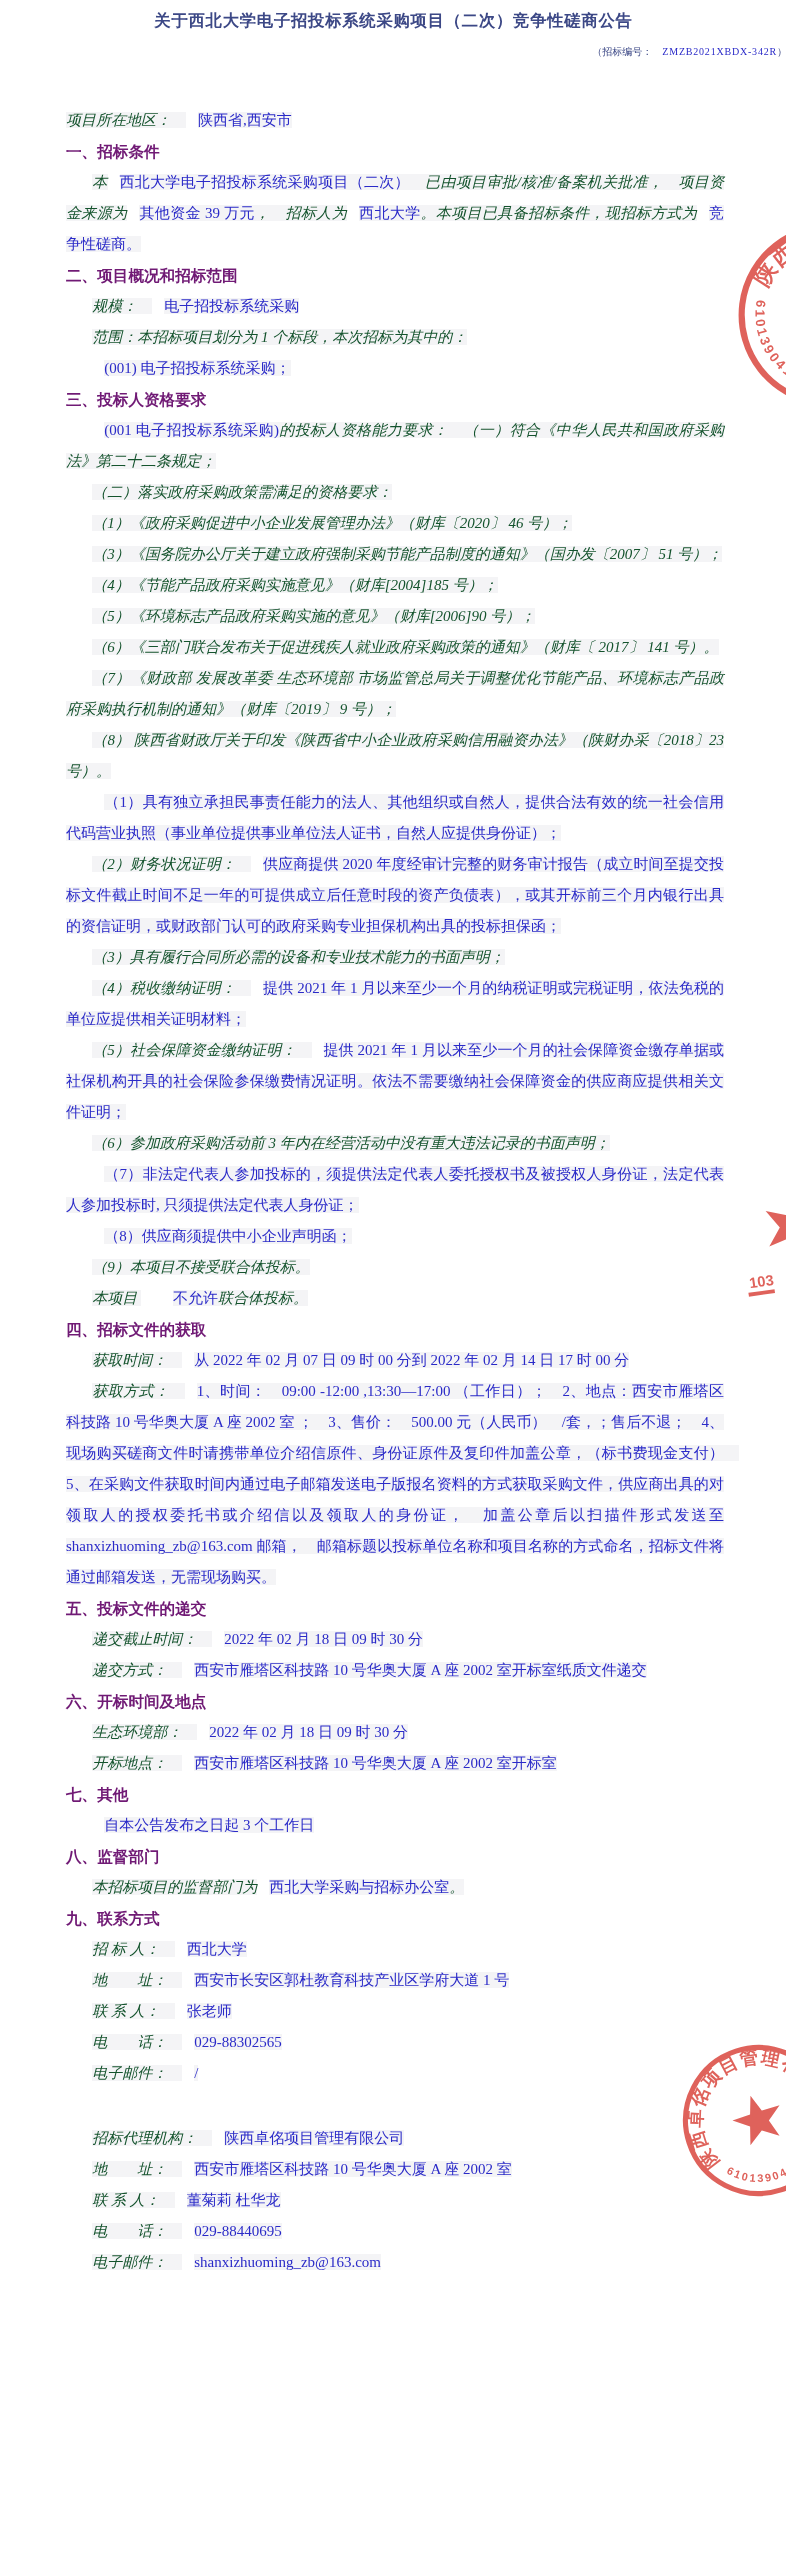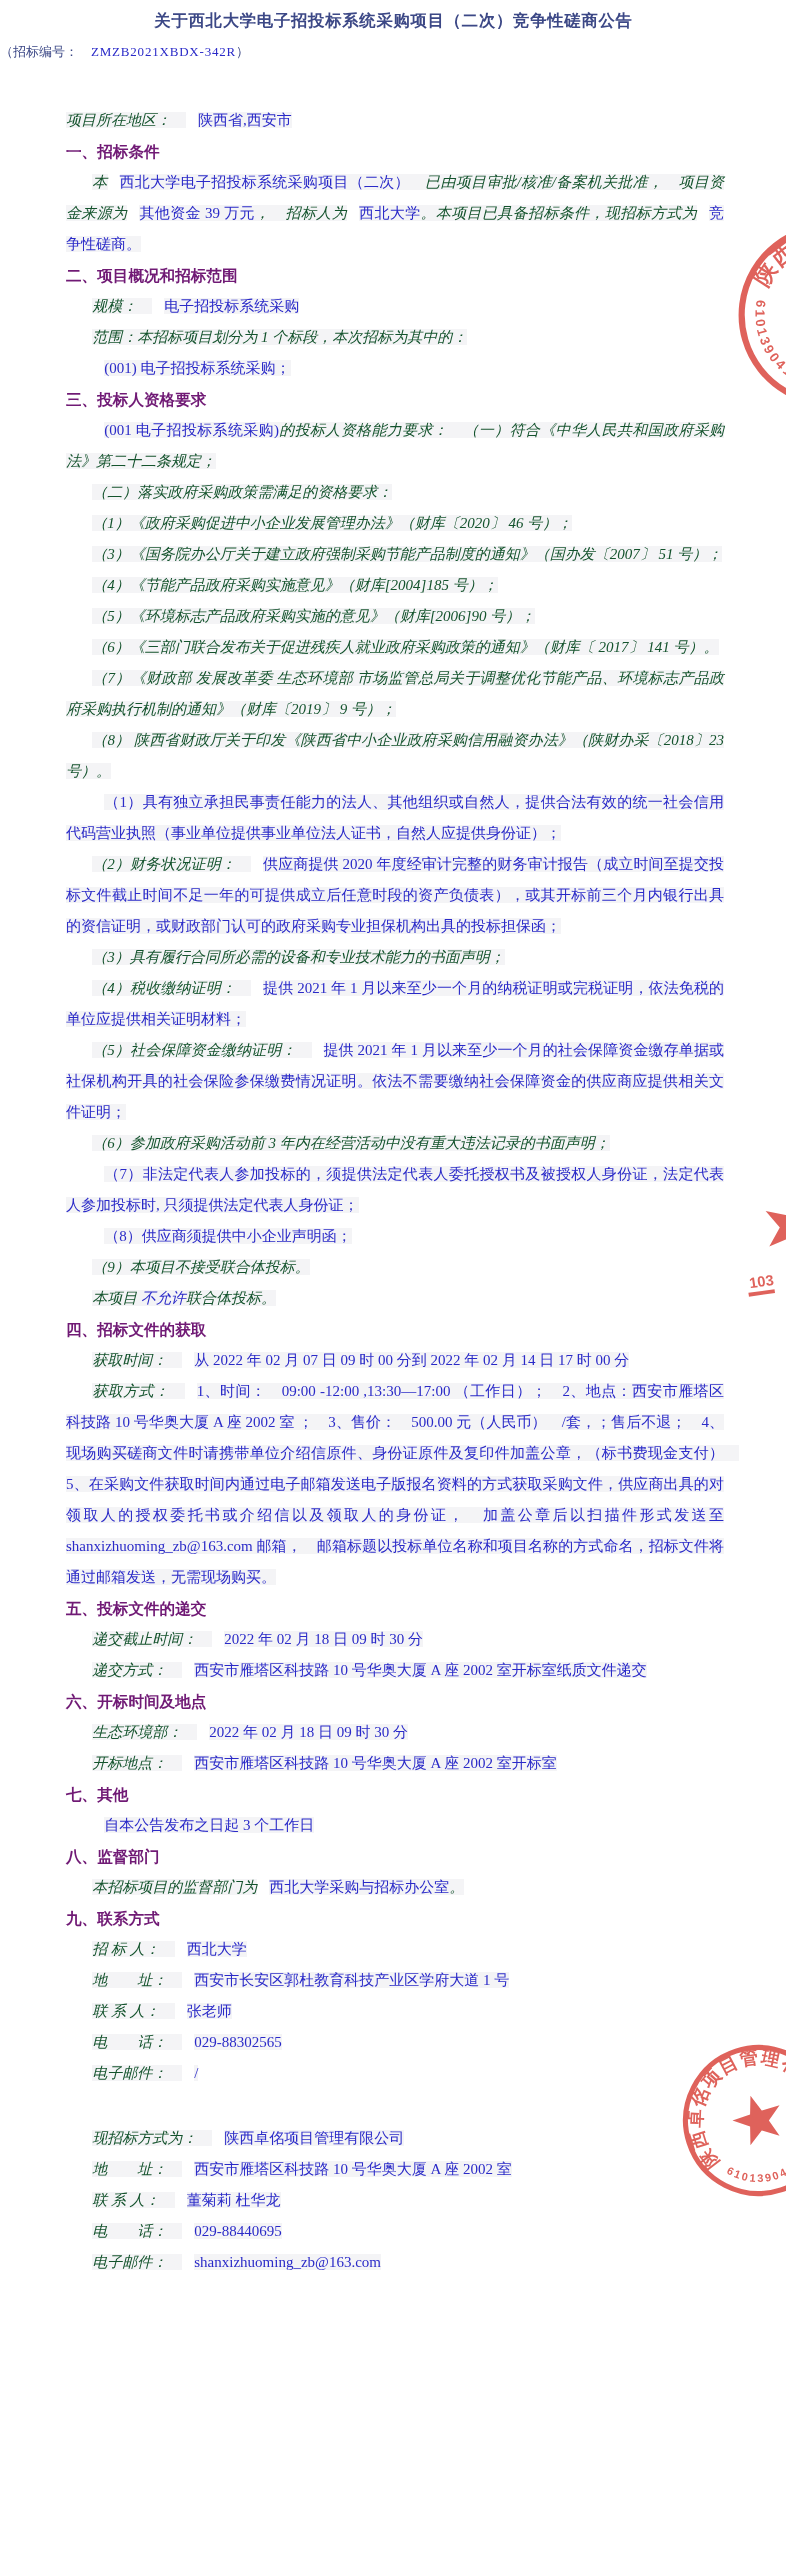--- a/index.html
+++ b/index.html
@@ -1,31 +1,31 @@
 <!DOCTYPE html>
 <html style="font-size:12.4px"><head>
 <meta charset="utf-8">
 <style>
   html,body{margin:0;padding:0;}
   body{width:787px;height:2576px;overflow:hidden;background:#ffffff;}
   .page{position:relative;width:787px;height:2276px;background:#ffffff;overflow:hidden;
         font-family:"Liberation Serif","DejaVu Serif",serif;}
   .doc-title{margin:0;padding-top:9.3px;text-align:center;font-size:16.3px;font-weight:bold;
              color:#3c4886;letter-spacing:0.8px;line-height:23px;}
-  .doc-subtitle{margin-top:7.8px;text-align:left;font-size:13px;color:#3c4886;line-height:23px;}
+  .doc-subtitle{margin-top:7.8px;text-align:right;font-size:10px;color:#3c4886;line-height:23px;}
   .doc-subtitle .code{color:#2a2ac8;letter-spacing:0.8px;}
   #blocks{padding:0 63px 0 66px;margin-top:42px;}
   p.line{margin:0;font-size:15px;line-height:31px;text-align:justify;color:#2c2c6e;}
   p.ind{text-indent:1.75em;}
   .h{font-size:15.6px;font-weight:bold;color:#701a75;line-height:31px;margin:0;
      font-family:"Liberation Sans","DejaVu Sans",sans-serif;}
   .seg{background:rgba(150,150,165,0.10);}
   .seg.d{color:#14532d;font-style:italic;}
   .seg.b{color:#2a2ac8;margin-left:12px;}
-  .seg.i{color:#2a2ac8;font-style:italic;}
+  .seg.i{color:#2a2ac8;margin-left:32px;}
   .sigline{font-size:15px;color:#701a75;line-height:23px;position:relative;z-index:3;}
   .sig1{margin:48px 0 0 66px;}
   .sig2{margin:37px 0 0 191px;}
   .uline{display:inline-block;border-bottom:1.6px solid #1c1c1c;height:3.9px;position:relative;
          vertical-align:baseline;}
   .u1{width:118px;}
   .u2{width:154px;}
   .handsig{position:absolute;left:6.2px;bottom:-3.1px;width:117px;height:72px;overflow:visible;}
   .handsig path{stroke:#44444c;stroke-width:3.2;fill:none;stroke-linecap:round;opacity:.92;}
   .seal{position:absolute;opacity:.84;}
@@ -87,21 +87,21 @@
       <div class="h"><span>七、其他</span></div>
       <p class="line ind"><span class="seg b">自本公告发布之日起 3 个工作日</span></p>
       <div class="h"><span>八、监督部门</span></div>
       <p class="line ind"><span class="seg d">本招标项目的监督部门为</span><span class="seg b">西北大学采购与招标办公室</span><span class="seg d">。</span></p>
       <div class="h"><span>九、联系方式</span></div>
       <p class="line ind"><span class="seg d">招 标 人：　</span><span class="seg b">西北大学</span></p>
       <p class="line ind"><span class="seg d">地　　址：　</span><span class="seg b">西安市长安区郭杜教育科技产业区学府大道 1 号</span></p>
       <p class="line ind"><span class="seg d">联 系 人：　</span><span class="seg b">张老师</span></p>
       <p class="line ind"><span class="seg d">电　　话：　</span><span class="seg b">029-88302565</span></p>
       <p class="line ind"><span class="seg d">电子邮件：　</span><span class="seg b">/</span></p>
-      <p class="line ind" style="margin-top: 34px;"><span class="seg d">现招标方式为：　</span><span class="seg b">陕西卓佲项目管理有限公司</span></p>
+      <p class="line ind" style="margin-top: 34px;"><span class="seg d">招标代理机构：　</span><span class="seg b">陕西卓佲项目管理有限公司</span></p>
       <p class="line ind"><span class="seg d">地　　址：　</span><span class="seg b">西安市雁塔区科技路 10 号华奥大厦 A 座 2002 室</span></p>
       <p class="line ind"><span class="seg d">联 系 人：　</span><span class="seg b">董菊莉 杜华龙</span></p>
       <p class="line ind"><span class="seg d">电　　话：　</span><span class="seg b">029-88440695</span></p>
       <p class="line ind"><span class="seg d">电子邮件：　</span><span class="seg b">shanxizhuoming_zb@163.com</span></p>
     </div>
 
   <div class="sigline sig1"><span class="d">招标人或其招标代理机构主要负责人（项目负责人）：</span><span class="uline u1"><svg class="handsig" viewBox="0 0 160 90" xmlns="http://www.w3.org/2000/svg">
       <path d="M18,30 l30,-6"></path>
           <path d="M20,42 l26,-5"></path>
           <path d="M14,56 l34,-7"></path>

